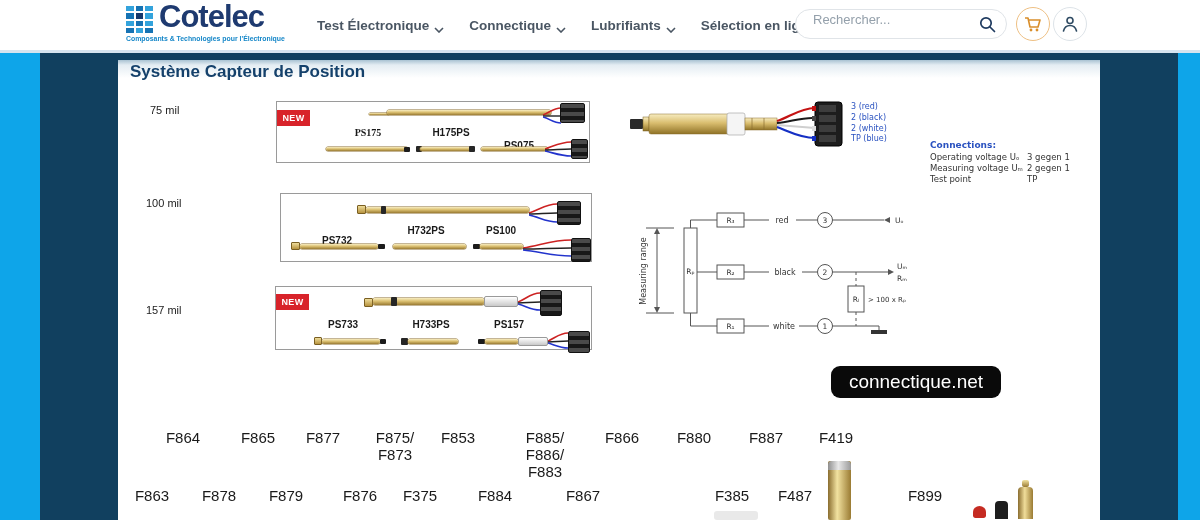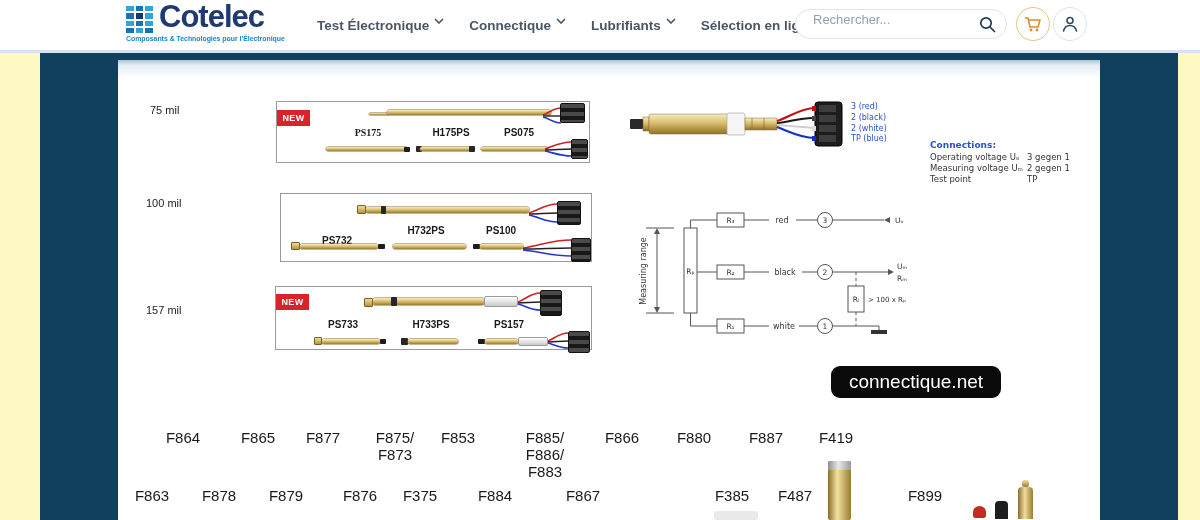--- a/index.html
+++ b/index.html
@@ -1,31 +1,31 @@
 <!DOCTYPE html>
 <html><head>
 <meta charset="utf-8">
 <style>
   * { margin:0; padding:0; box-sizing:border-box; }
   html,body { background:#fff; }
   body { font-family:"Liberation Sans", sans-serif; }
-  #stage { position:relative; width:1200px; height:520px; overflow:hidden; background:#fef9c3; }
+  #stage { position:relative; width:1200px; height:520px; overflow:hidden; background:#0ea5e9; }
 
   
   header { position:absolute; left:0; top:0; width:1200px; height:50px; background:#fff; }
   .logo { position:absolute; left:126px; top:5px; width:165px; height:42px; cursor:pointer; }
   .logo-grid { position:absolute; left:0; top:1px; width:27px; height:27px;
     display:grid; grid-template-columns:repeat(3,1fr); grid-template-rows:repeat(4,1fr); gap:2px; }
   .logo-grid span { background:#33a3dc; }
   .logo-grid span.d { background:#1673b4; }
   .logo-grid span.n { background:#17386b; }
   .logo-name { position:absolute; left:33px; top:-6px; font-size:31px; font-weight:800; color:#1e3a70; letter-spacing:-1px; }
   .logo-tag { position:absolute; left:0px; top:30px; width:170px; font-size:6.9px; font-weight:700; color:#1486c8; }
   nav { position:absolute; left:317px; top:0; height:50px; display:flex; align-items:center; gap:25px; }
-  .nav-item { display:flex; align-items:flex-start; gap:5px; font-size:13.5px; font-weight:600; color:#4a5663; cursor:pointer; white-space:nowrap; }
+  .nav-item { display:flex; align-items:flex-end; gap:5px; font-size:13.5px; font-weight:600; color:#4a5663; cursor:pointer; white-space:nowrap; }
   .chev { width:10px; height:6px; }
   .search-pill { position:absolute; left:795px; top:9px; width:212px; height:30px; border:1px solid #e0e4e8; border-radius:15px; background:#fff; }
   .search-pill input { position:absolute; left:17px; top:1px; width:160px; height:16px; border:none; outline:none; font-size:13px; color:#444; font-family:"Liberation Sans",sans-serif; }
   .search-pill input::placeholder { color:#94a0ab; }
   .search-icn { position:absolute; right:10px; top:6px; cursor:pointer; }
   .icon-btn { position:absolute; top:7px; width:34px; height:34px; border-radius:50%; background:#fff;
     display:flex; align-items:center; justify-content:center; cursor:pointer; }
   .icon-btn.cart { left:1016px; border:1.5px solid #eec084; }
   .icon-btn.user { left:1053px; border:1.5px solid #dde3e8; }
   .header-divider { position:absolute; left:0; top:50px; width:1200px; height:3px; background:#d7e4ef; }
@@ -147,38 +147,39 @@
         <circle cx="9" cy="5.5" r="3" fill="none" stroke="#2e4a62" stroke-width="1.6"></circle>
         <path d="M2.5,16 C3.5,11.8 6,10.5 9,10.5 C12,10.5 14.5,11.8 15.5,16" fill="none" stroke="#2e4a62" stroke-width="1.6" stroke-linecap="round"></path>
       </svg>
     </div>
   </header>
   <div class="header-divider"></div>
 
   <div class="navy-frame">
     <div class="panel">
 
+      <h1 class="page-title">Système Capteur de Position</h1>
 
       <div class="size-label" style="left:32px; top:44px;">75 mil</div>
       <div class="size-label" style="left:28px; top:137px;">100 mil</div>
       <div class="size-label" style="left:28px; top:244px;">157 mil</div>
 
       <div class="sbox" style="left:158px; top:41px; width:314px; height:62px;">
         <div class="new-badge" style="left:0px; top:8px;">NEW</div>
         <div class="rod" style="left:92px; top:11px; width:20px; height:2px;"></div>
         <div class="rod" style="left:110px; top:8px; width:164px; height:5px;"></div>
         <svg class="wires" style="left:266px; top:2px;" width="18" height="22" viewBox="0 0 18 22">
           <path d="M0,11 C7,8 11,4 18,4" fill="none" stroke="#c22" stroke-width="1.6"></path>
           <path d="M0,12 C7,12 11,12 18,12" fill="none" stroke="#222" stroke-width="1.4"></path>
           <path d="M0,13 C7,15 11,19 18,19" fill="none" stroke="#23c" stroke-width="1.6"></path>
         </svg>
         <div class="conn" style="left:283px; top:1px; width:25px; height:20px;"></div>
         <div class="model" style="left:91px; top:25px;font-family:Liberation Serif, serif;">PS175</div>
         <div class="model" style="left:174px; top:25px;">H175PS</div>
-        <div class="model" style="left:242px; top:25px;">PS075</div>
+        <div class="model" style="left:242px; top:38px;">PS075</div>
         <div class="rod" style="left:49px; top:45px; width:82px; height:4px;"></div>
         <div class="btip" style="left:127px; top:44.5px; width:6px; height:5px;"></div>
         <div class="band" style="left:139px; top:44px; width:6px; height:6px;"></div>
         <div class="rod" style="left:143px; top:45px; width:54px; height:4px;"></div>
         <div class="band" style="left:192px; top:44px; width:6px; height:6px;"></div>
         <div class="rod" style="left:204px; top:45px; width:67px; height:4px;"></div>
         <svg class="wires" style="left:268px; top:36px;" width="26" height="22" viewBox="0 0 26 22">
           <path d="M0,11 C9,8 16,4 26,4" fill="none" stroke="#c22" stroke-width="1.6"></path>
           <path d="M0,12 C9,12 16,11 26,11" fill="none" stroke="#222" stroke-width="1.4"></path>
           <path d="M0,13 C9,15 16,18 26,18" fill="none" stroke="#23c" stroke-width="1.6"></path>

